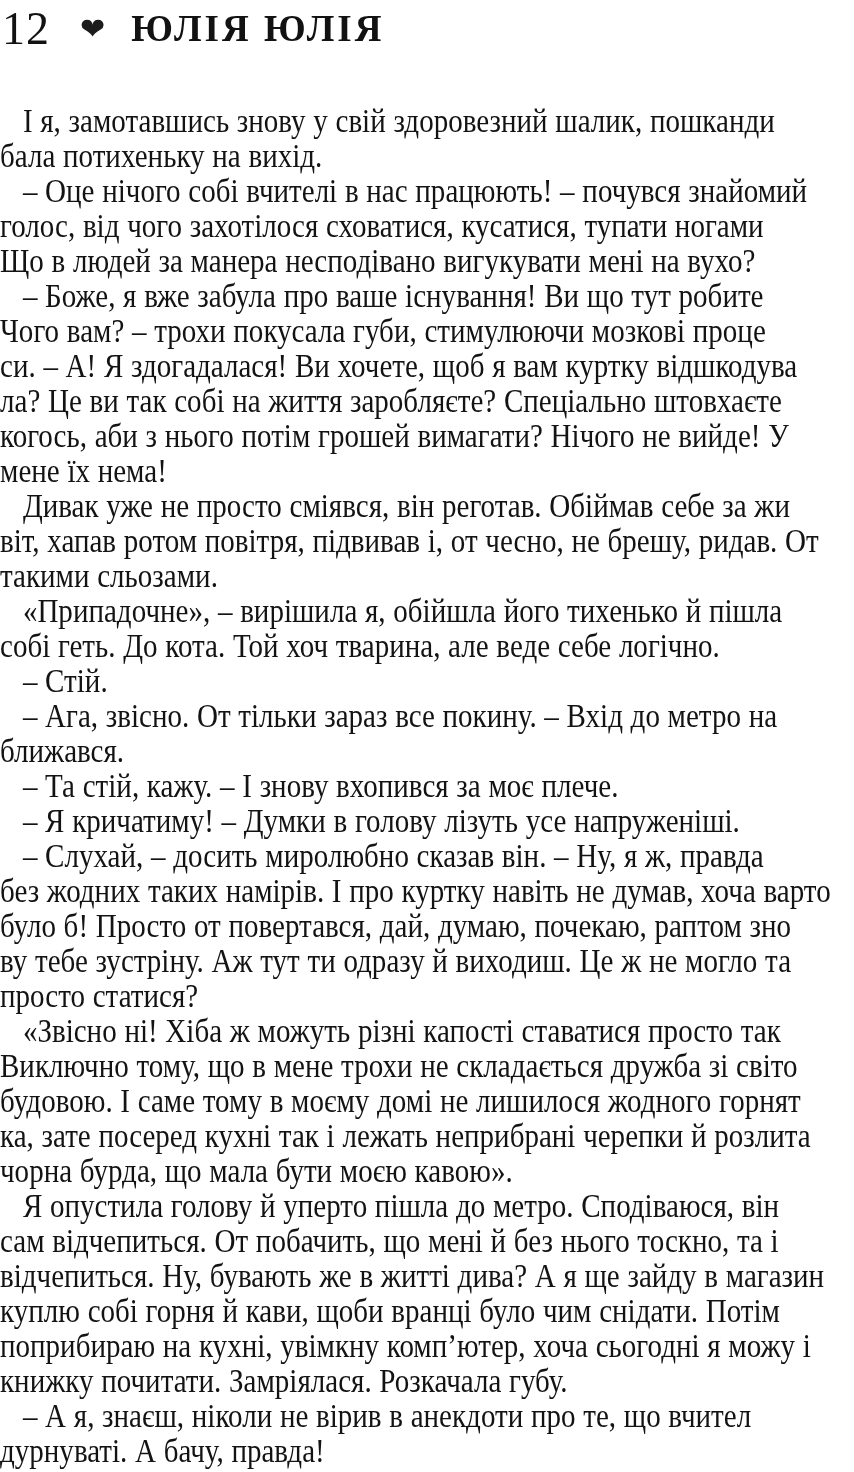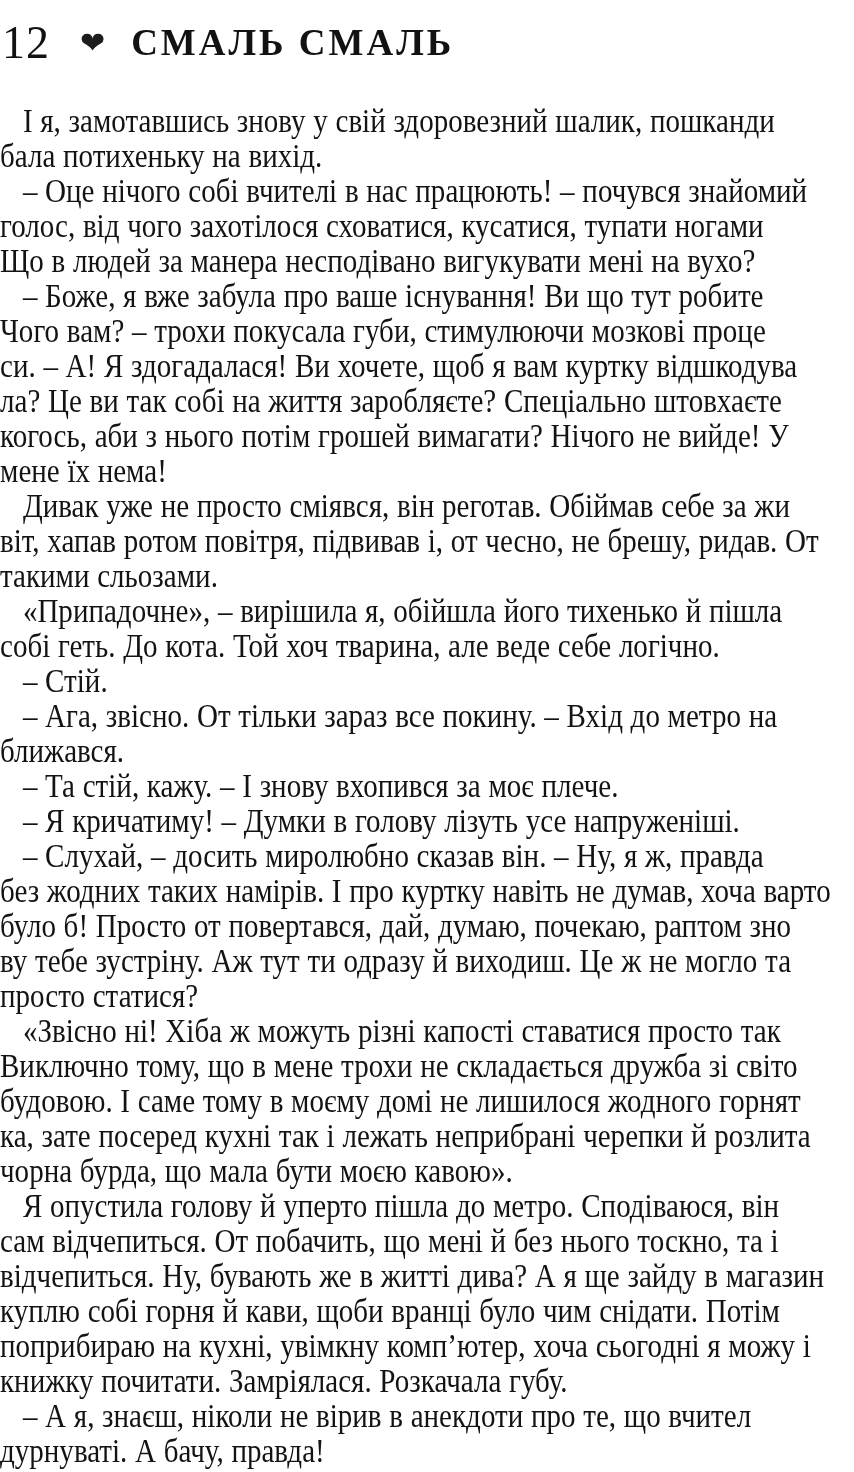--- a/index.html
+++ b/index.html
@@ -9,21 +9,21 @@
   }
   body {
     width: 854px;
     height: 1472px;
     overflow: hidden;
     color: #121212;
     position: relative;
   }
   .page-header {
     position: absolute;
-    top: 20px;
+    top: 6px;
     left: 2px;
     height: 46px;
     display: flex;
     align-items: center;
     font-family: "Liberation Serif", serif;
     white-space: nowrap;
   }
   .page-number {
     font-size: 46px;
     font-weight: 500;
@@ -63,21 +63,21 @@
   .line.indent {
     padding-left: 26px;
   }
 </style>
 </head>
 <body>
 
 <header class="page-header">
   <span class="page-number">12</span>
   <span class="heart-icon">❤</span>
-  <span class="author-title">СМАЛЬ СМАЛЬ</span>
+  <span class="author-title">ЮЛІЯ ЮЛІЯ</span>
 </header>
 
 <main class="page-text">
     <div class="line indent">І я, замотавшись знову у свій здоровезний шалик, пошканди</div>
     <div class="line">бала потихеньку на вихід.</div>
     <div class="line indent">– Оце нічого собі вчителі в нас працюють! – почувся знайомий</div>
     <div class="line">голос, від чого захотілося сховатися, кусатися, тупати ногами</div>
     <div class="line">Що в людей за манера несподівано вигукувати мені на вухо?</div>
     <div class="line indent">– Боже, я вже забула про ваше існування! Ви що тут робите</div>
     <div class="line">Чого вам? – трохи покусала губи, стимулюючи мозкові проце</div>

